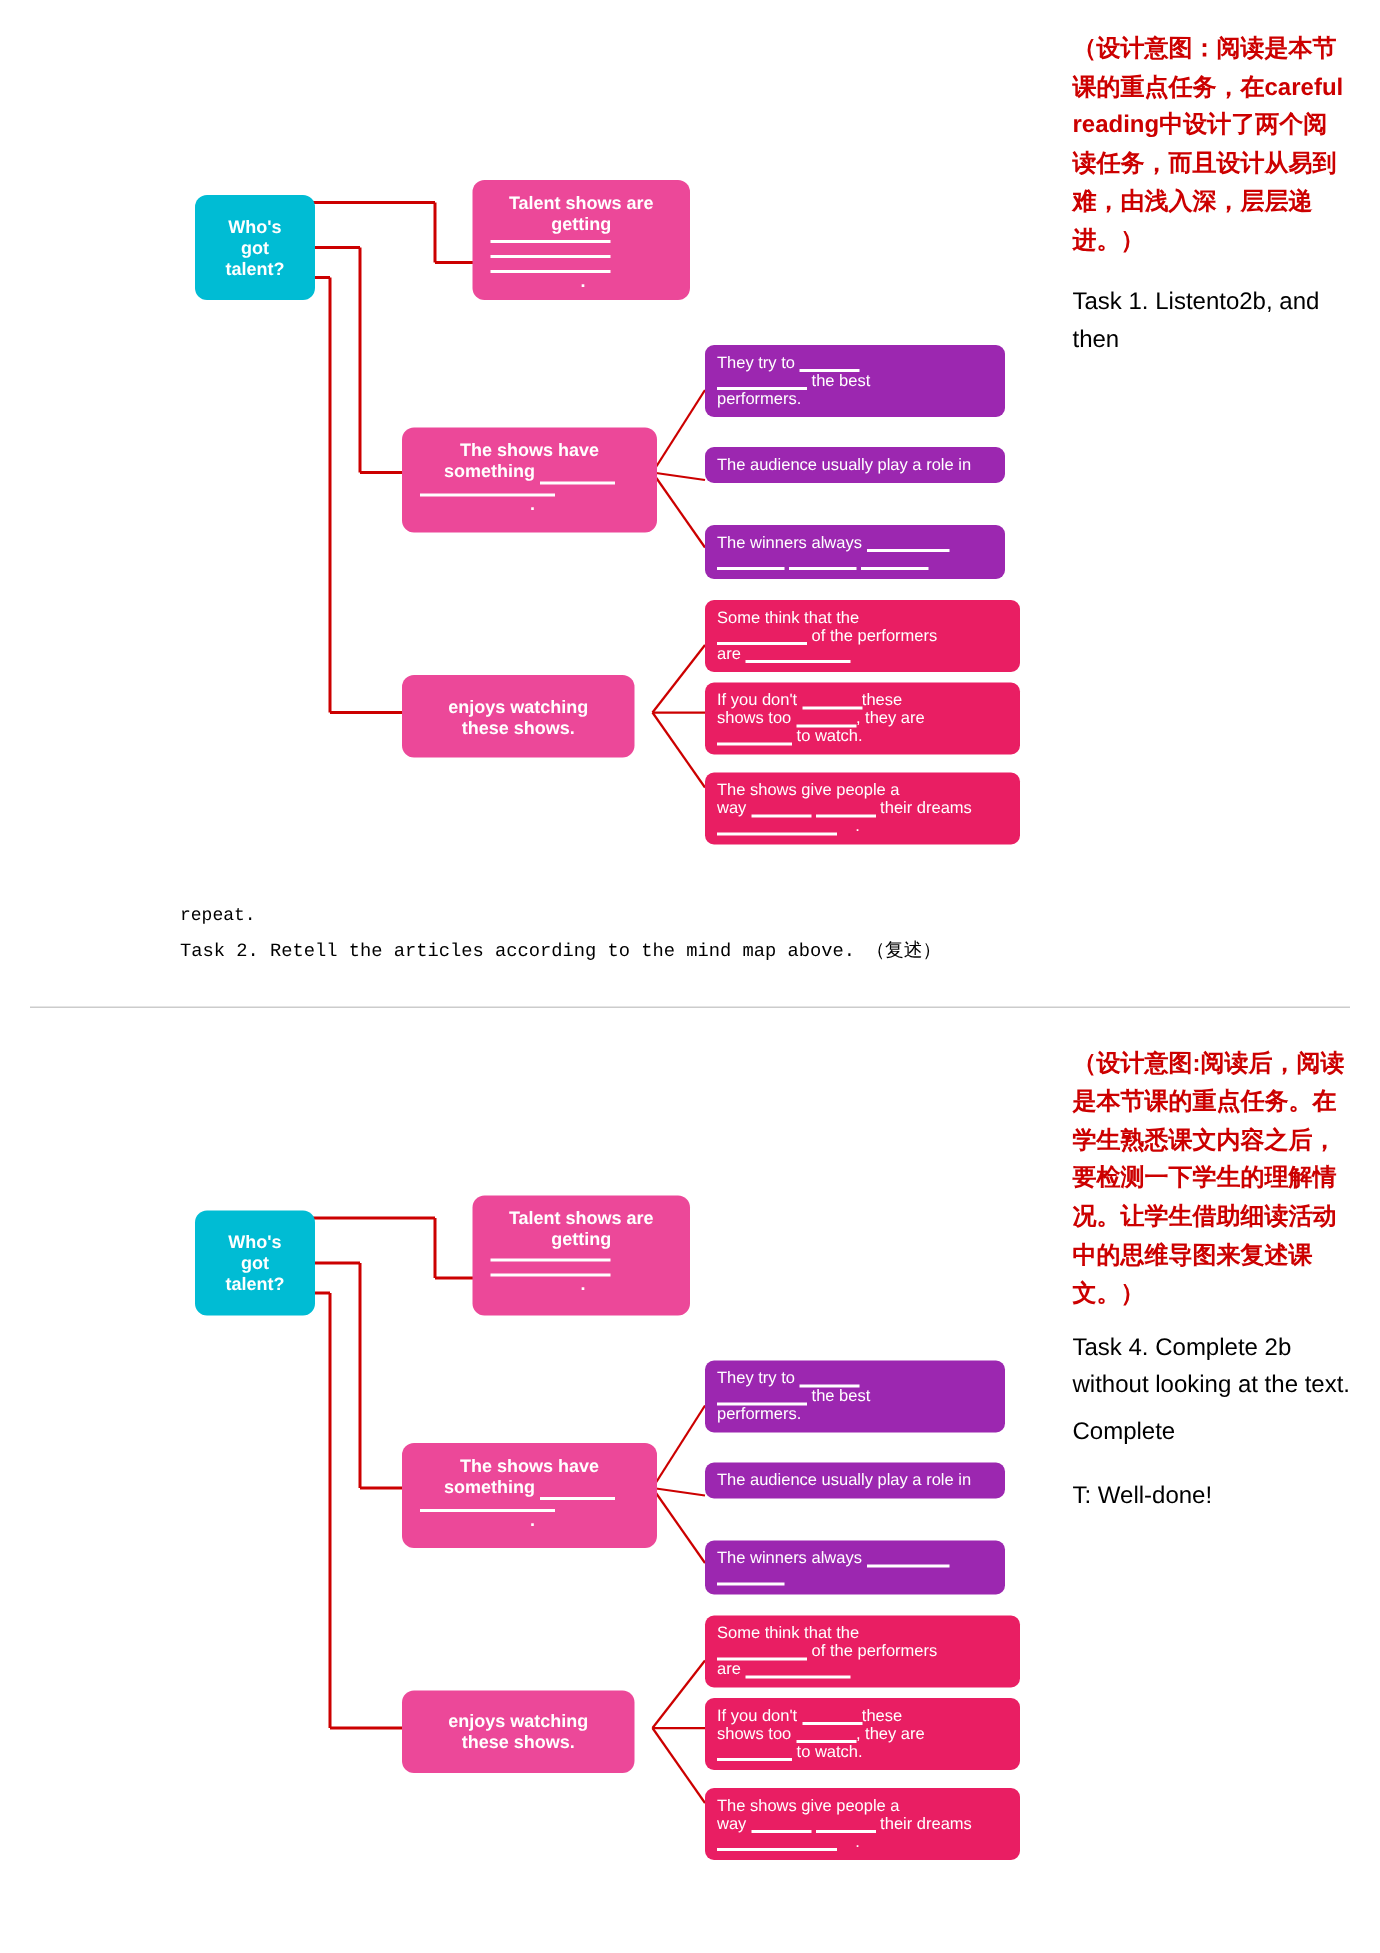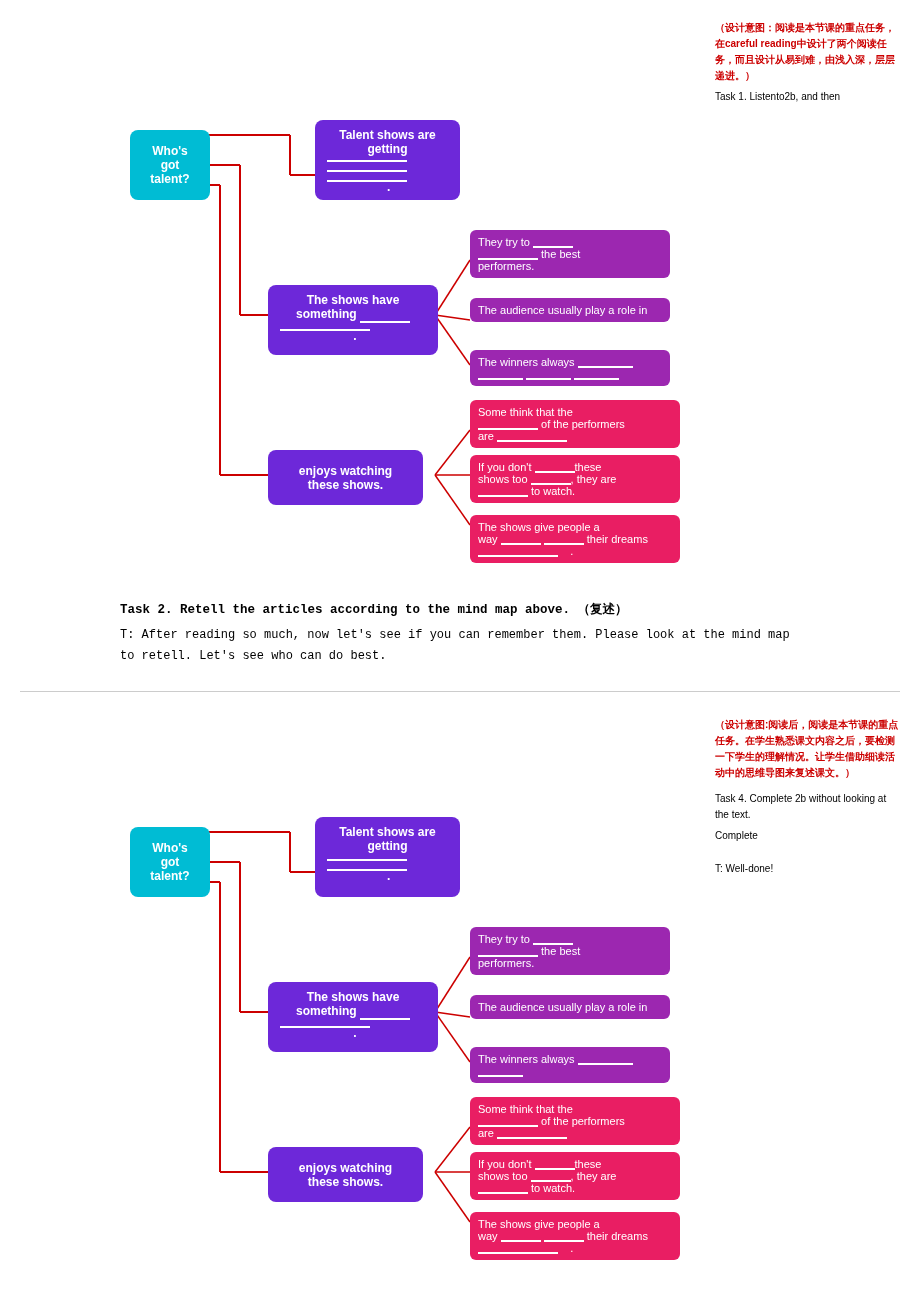--- a/index.html
+++ b/index.html
@@ -25,21 +25,21 @@
 
     .mindmap-area {
       flex: 0 0 680px;
       position: relative;
       min-height: 560px;
     }
 
     .sidebar-notes {
       flex: 1;
       padding-left: 15px;
-      font-size: 10px;
+      font-size: 16px;
       line-height: 1.6;
     }
 
     .sidebar-notes .red-text {
       color: #cc0000;
       font-weight: bold;
     }
 
     .sidebar-notes .black-text {
       color: #000;
@@ -51,21 +51,21 @@
       color: white;
       font-weight: bold;
       border-radius: 8px;
       padding: 8px 10px;
       text-align: center;
       font-size: 12px;
       position: absolute;
     }
 
     .node-green {
-      background: #6d28d9;
+      background: #ec4899;
       color: white;
       font-weight: bold;
       border-radius: 8px;
       padding: 8px 12px;
       text-align: center;
       font-size: 12px;
       position: absolute;
     }
 
     .node-purple {
@@ -103,21 +103,21 @@
       margin: 10px 0 20px 0;
       line-height: 1.7;
     }
 
     .text-section .red-line {
       color: #cc0000;
       font-weight: bold;
     }
 
     .text-section .step-line {
-      font-weight: bold;
+      font-weight: normal;
       font-family: 'Courier New', monospace;
       font-size: 12.5px;
     }
 
     .text-section .body-text {
       font-family: 'Courier New', monospace;
       font-size: 12px;
     }
 
     .divider {
@@ -216,28 +216,27 @@
 
       <div class="node-magenta" style="left:450px; top:495px; width:210px;">
         The shows give people a<br>
         way <span class="underline" style="width:30px;">&nbsp;</span>&nbsp;<span class="underline" style="width:30px;">&nbsp;</span> their dreams<br>
         <span class="underline" style="width:80px;">&nbsp;</span>&nbsp;&nbsp;&nbsp;&nbsp;.
       </div>
     </div>
 
     <div class="sidebar-notes">
       <div class="red-text">（设计意图：阅读是本节课的重点任务，在careful reading中设计了两个阅读任务，而且设计从易到难，由浅入深，层层递进。）</div>
-      <div class="black-text" style="margin-top:5px;">Task    1. Listento2b, and    then</div>
+      <div class="black-text" style="margin-top:15px;">Task    1. Listento2b, and    then</div>
     </div>
   </div>
 
   <div class="text-section" style="margin-left:100px;">
+    <div style="font-family:'Courier New',monospace; font-size:12px;">repeat.</div>
     <div class="step-line" style="margin-top:4px;">Task 2. Retell the articles according to the mind map above. （复述）</div>
-    <div class="body-text" style="margin-top:4px; white-space:pre-line;">T: After reading so much, now let's see if you can remember them. Please look at the mind map
-to retell. Let's see who can do best.</div>
   </div>
 
   <hr class="divider">
 
   <div class="mindmap-section">
     <div class="mindmap-area">
       <svg class="connector-svg">
 
         <line x1="185" y1="115" x2="270" y2="115" stroke="#cc0000" stroke-width="2"></line>
         <line x1="270" y1="115" x2="270" y2="155" stroke="#cc0000" stroke-width="2"></line>

